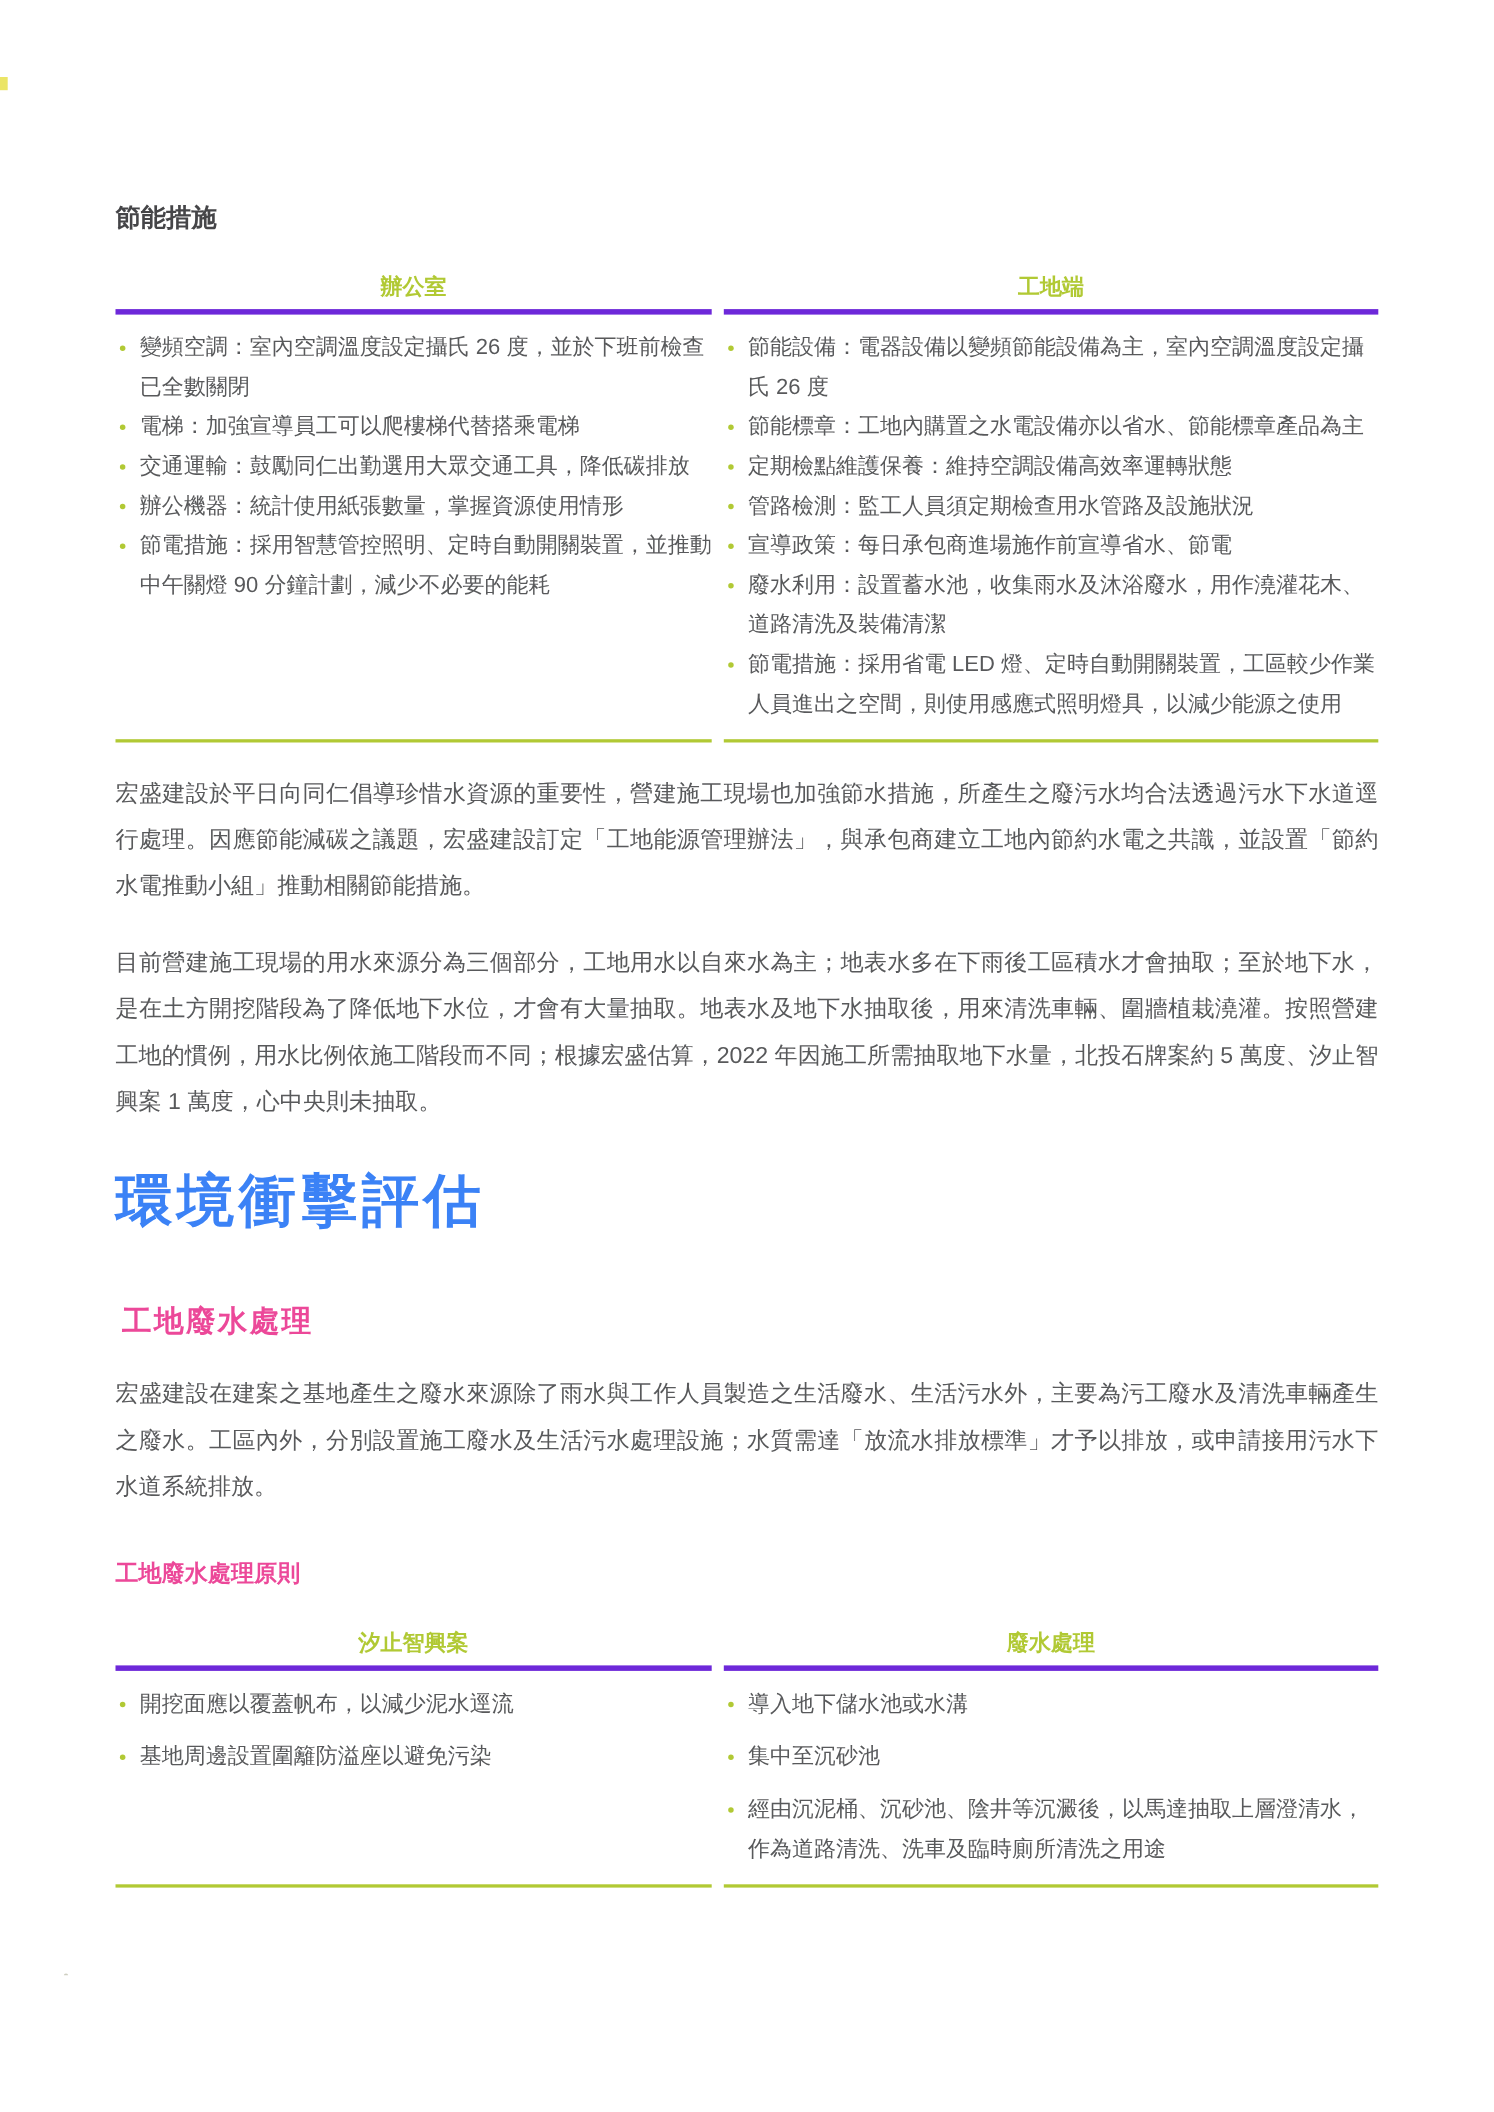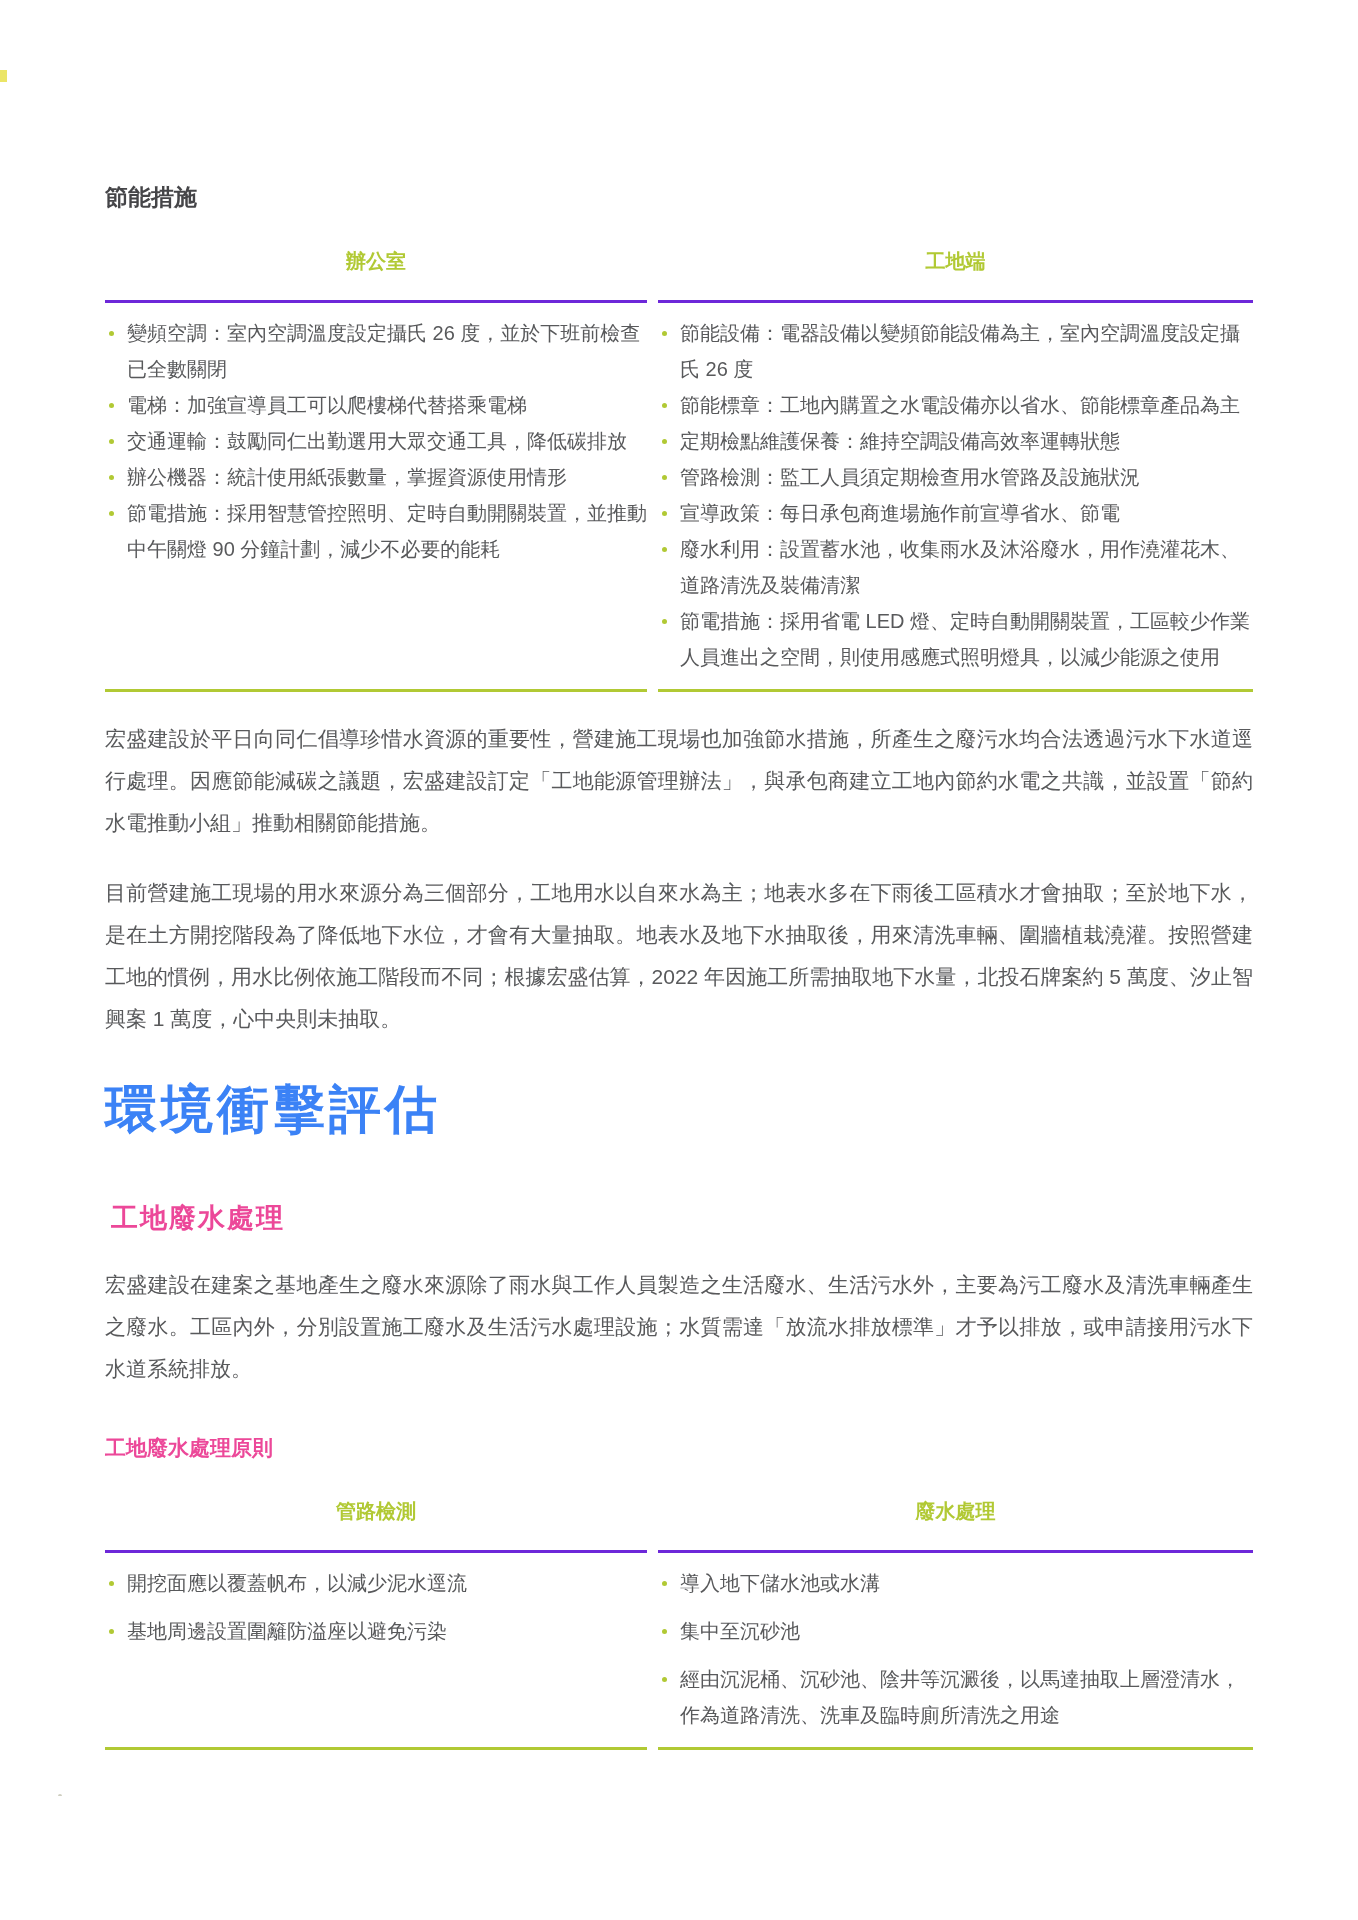--- a/index.html
+++ b/index.html
@@ -26,21 +26,21 @@
   }
   .para.first-after-table{margin-top:26px;}
 
   
   .ltable{display:flex;gap:11px;margin-top:36px;}
   .ltable .col{display:flex;flex-direction:column;border-bottom:3px solid #b1c934;}
   .ltable .col.c-left{width:542px;}
   .ltable .col.c-right{width:595px;}
   .col-header{
     text-align:center;font-size:20px;line-height:26px;font-weight:bold;
-    color:#b1c934;padding-bottom:26px;border-bottom:3px solid #6d28d9;
+    color:#b1c934;padding-bottom:7px;border-bottom:5px solid #6d28d9;
   }
   .ltable ul{list-style:none;margin:0;padding:12px 0 14px;flex:1;}
   .ltable li{
     position:relative;padding-left:22px;
     font-size:20px;line-height:36px;color:#58595b;text-align:left;
   }
   .ltable.spaced li{margin-bottom:12px;}
   .ltable.spaced li:last-child{margin-bottom:0;}
   .bullet{
     position:absolute;left:4px;top:16px;width:5px;height:5px;
@@ -93,21 +93,21 @@
 
     <h1 class="h-green-big">環境衝擊評估</h1>
 
     <h2 class="h-green-mid">工地廢水處理</h2>
     <p class="para">宏盛建設在建案之基地產生之廢水來源除了雨水與工作人員製造之生活廢水、生活污水外，主要為污工廢水及清洗車輛產生之廢水。工區內外，分別設置施工廢水及生活污水處理設施；水質需達「放流水排放標準」才予以排放，或申請接用污水下水道系統排放。</p>
 
     <h4 class="h-dark-small">工地廢水處理原則</h4>
 
     <div class="ltable spaced">
       <div class="col c-left">
-        <div class="col-header">管路檢測</div>
+        <div class="col-header">汐止智興案</div>
         <ul>
           <li><span class="bullet"></span><span>開挖面應以覆蓋帆布，以減少泥水逕流</span></li>
           <li><span class="bullet"></span><span>基地周邊設置圍籬防溢座以避免污染</span></li>
         </ul>
       </div>
       <div class="col c-right">
         <div class="col-header">廢水處理</div>
         <ul>
           <li><span class="bullet"></span><span>導入地下儲水池或水溝</span></li>
           <li><span class="bullet"></span><span>集中至沉砂池</span></li>

